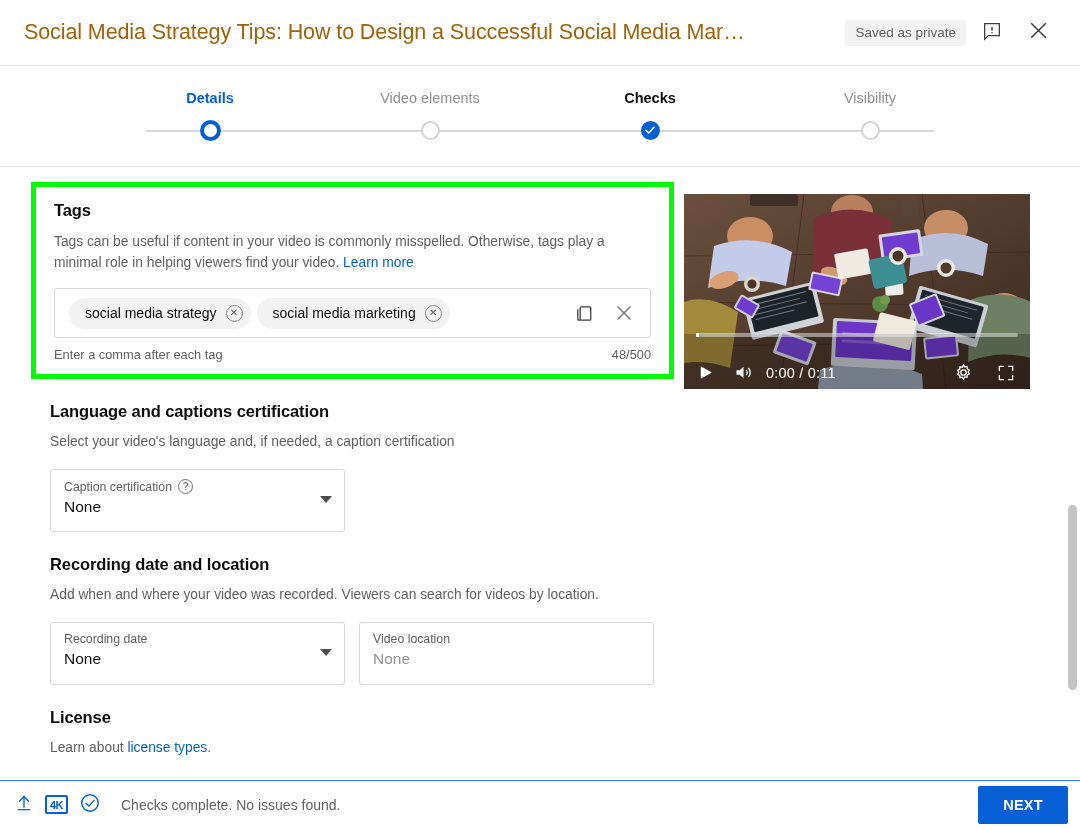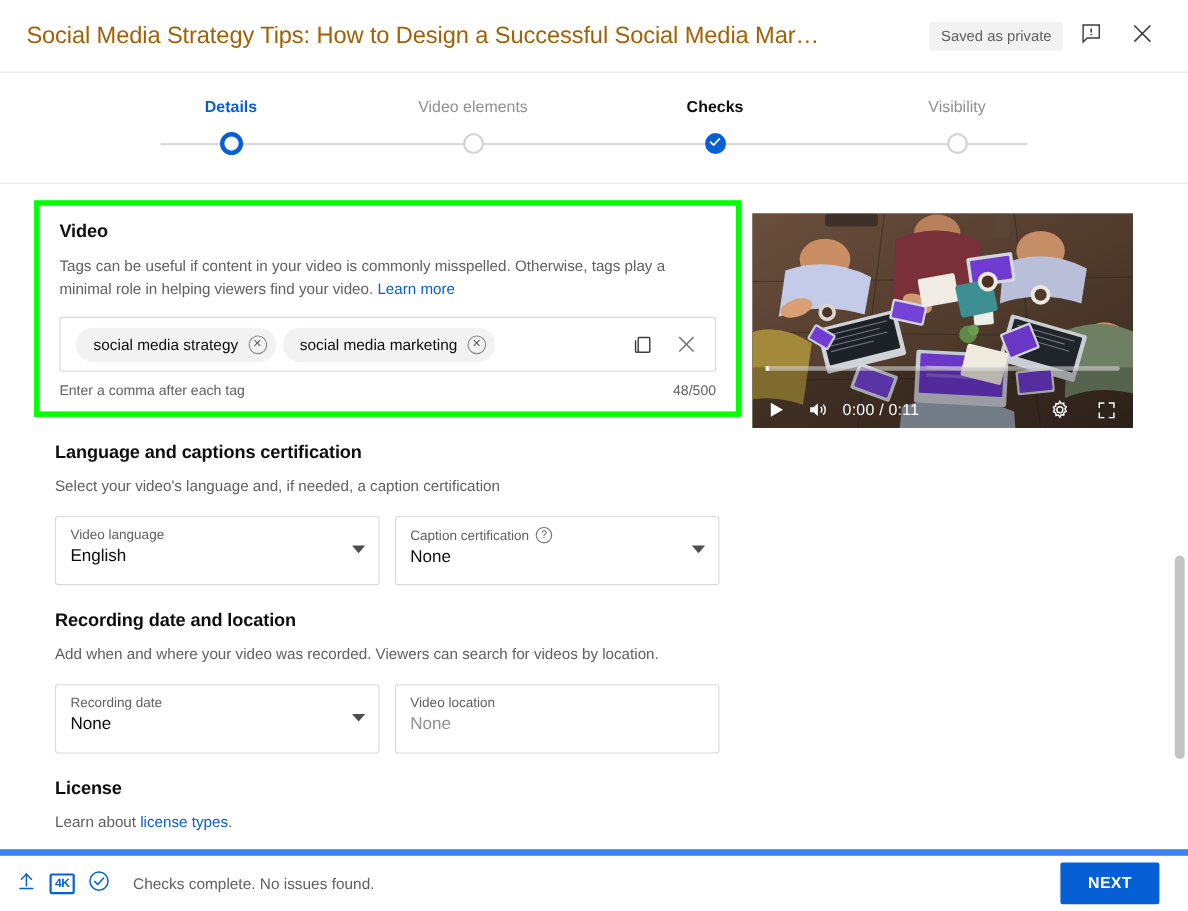--- a/index.html
+++ b/index.html
@@ -321,25 +321,25 @@
     width: 9px; height: 185px;
     background: #c4c4c4;
     border-radius: 5px;
     cursor: pointer;
   }
 
   
   .footer {
     position: absolute;
     left: 0; right: 0; bottom: 0;
-    height: 56px;
-    border-top: 6px solid #3b82f6;
+    height: 48px;
+    border-top: 1px solid #3b82f6;
     display: flex;
     align-items: center;
-    padding: 0 26px 0 14px;
+    padding: 0 12px 0 14px;
     background: #fff;
   }
   .footer-icons { display: flex; align-items: center; gap: 11px; }
   .f-icon { cursor: pointer; display: flex; align-items: center; }
   .badge-4k {
     width: 23px; height: 19px;
     border: 2px solid #065fd4;
     border-radius: 2px;
     color: #065fd4;
     font-size: 11px;
@@ -422,21 +422,21 @@
     </div>
   </div>
 </div>
 
 <div class="content">
   <div class="content-inner">
 
     <div class="left-col">
 
       <div class="highlight-box" id="hl-box" style="--hl: #00ff00;">
-        <div class="section-title">Video</div>
+        <div class="section-title">Tags</div>
         <div class="section-desc">
           <span>Tags can be useful if content in your video is commonly misspelled. Otherwise, tags play a minimal role in helping viewers find your video. </span><a class="inline-link">Learn more</a>
         </div>
 
         <div class="tag-input-row">
           <div class="chips">
             <div class="chip">
               <span>social media strategy</span>
               <span class="chip-x">✕</span>
             </div>
@@ -464,27 +464,20 @@
         <div class="tag-hint-row">
           <span>Enter a comma after each tag</span>
           <span>48/500</span>
         </div>
       </div>
 
       <div class="section">
         <div class="section-title">Language and captions certification</div>
         <div class="section-desc">Select your video's language and, if needed, a caption certification</div>
         <div class="field-row">
-          <div class="field">
-            <div class="field-label">
-                <span>Video language</span>
-              </div>
-            <div class="field-value">English</div>
-            <div class="caret"></div>
-          </div>
           <div class="field">
             <div class="field-label">
               <span>Caption certification</span>
               <span class="help-circle">?</span>
             </div>
             <div class="field-value">None</div>
             <div class="caret"></div>
           </div>
         </div>
       </div>

